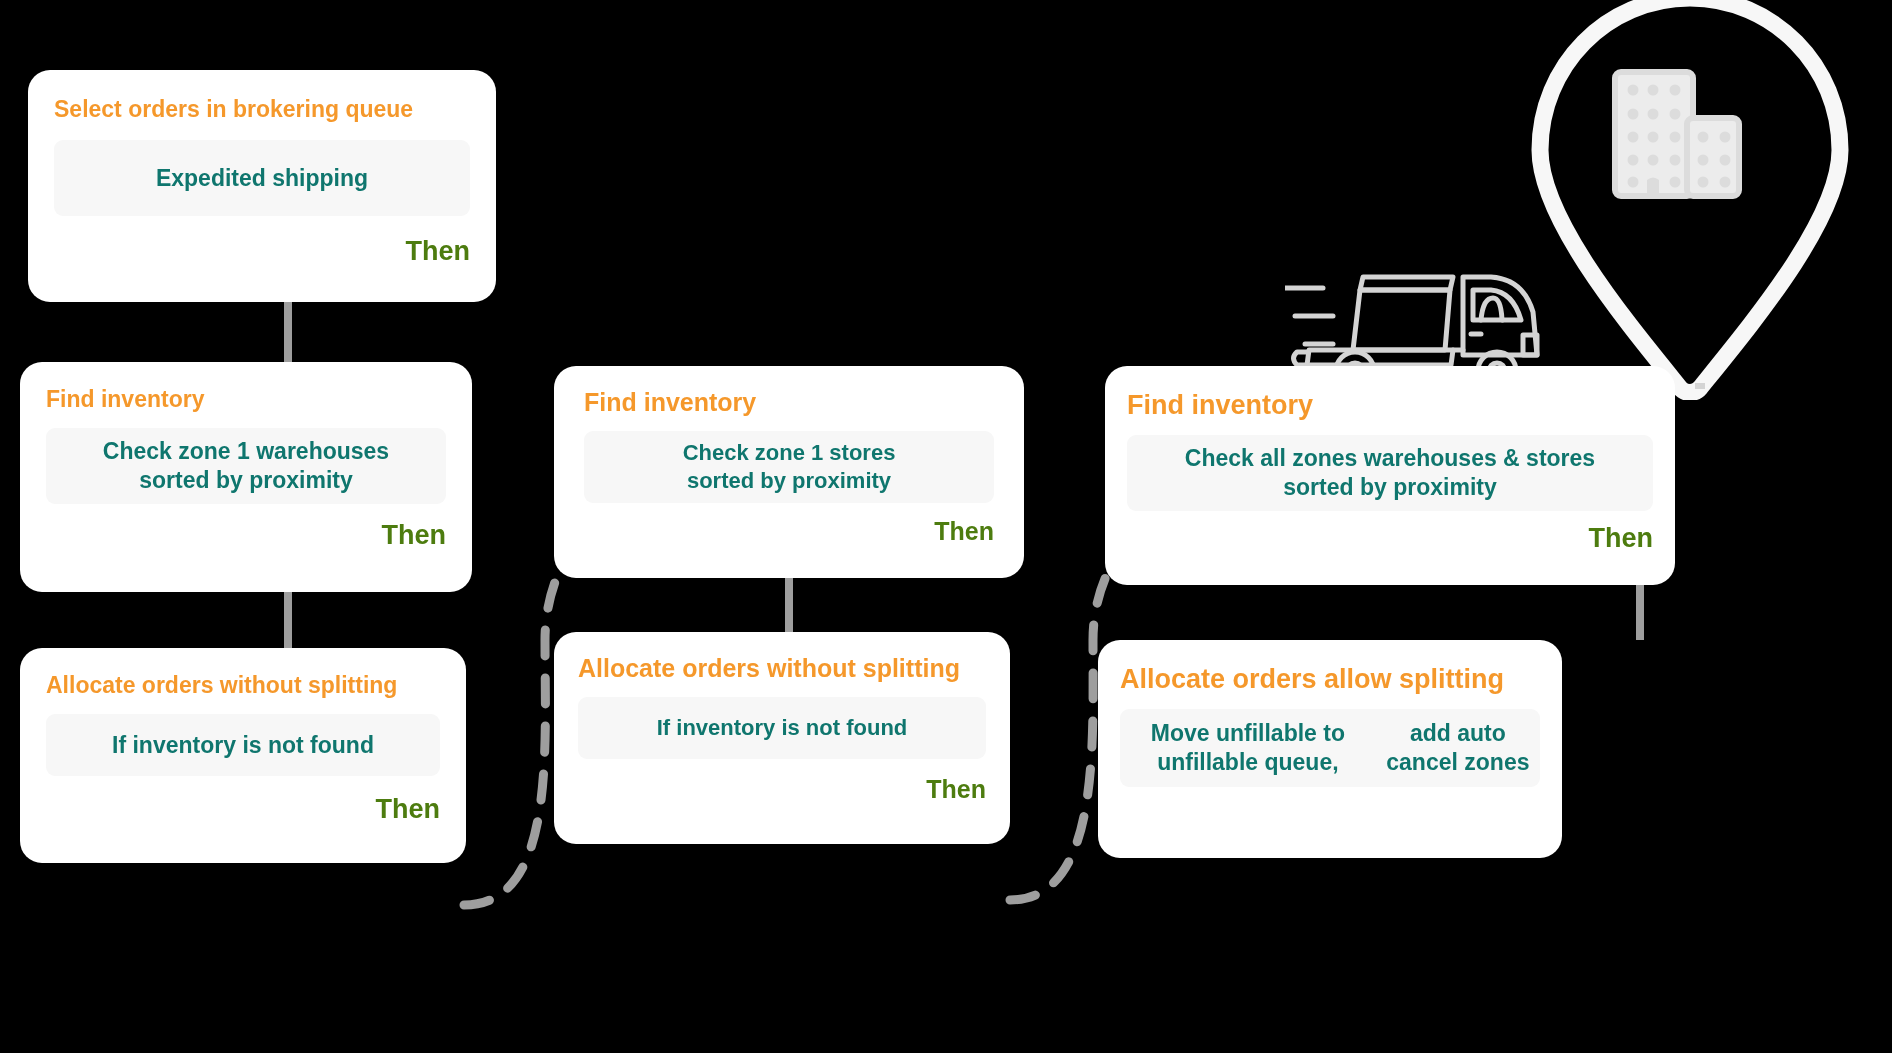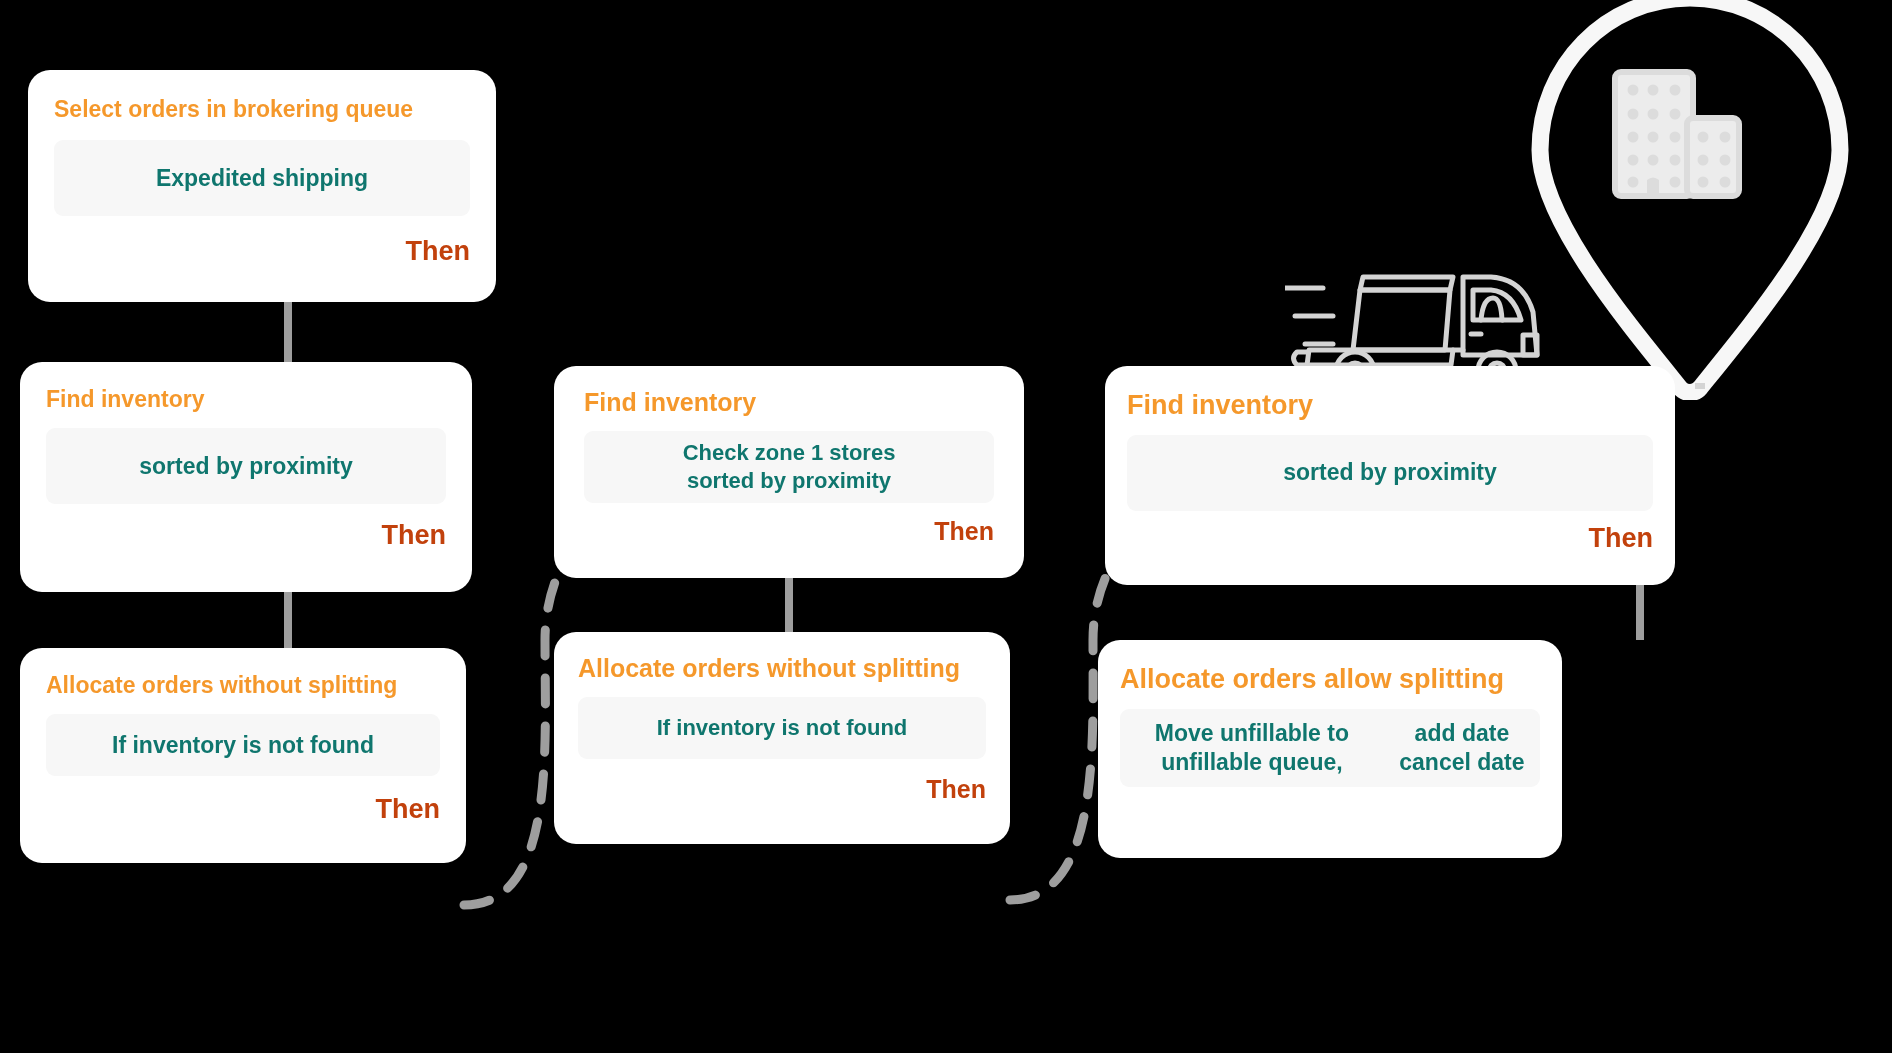--- a/index.html
+++ b/index.html
@@ -49,21 +49,21 @@
     color: #0f766e;
     text-align: center;
     display: flex;
     align-items: center;
     justify-content: center;
     line-height: 1.28;
     font-weight: bold;
     box-sizing: border-box;
   }
   .card-then {
-    color: #c2410c;
+    color: #4d7c0f;
     font-weight: bold;
     text-align: right;
     line-height: 1;
   }
 
   
   .col-a .card-title { font-size: 23px; }
   .col-a .card-body  { font-size: 23px; }
   .col-a .card-then  { font-size: 27px; }
 
@@ -190,20 +190,21 @@
 
   <div class="card col-a" style="left:28px; top:70px; width:468px; height:232px; padding:26px 26px 18px 26px;">
     <div class="card-title">Select orders in brokering queue</div>
     <div class="card-body" style="margin-top:18px; height:76px;">Expedited shipping</div>
     <div class="card-then" style="margin-top:22px;">Then</div>
   </div>
 
   <div class="card col-a" style="left:20px; top:362px; width:452px; height:230px; padding:24px 26px 18px 26px;">
     <div class="card-title">Find inventory</div>
     <div class="card-body" style="margin-top:16px; height:76px; flex-direction:column;">
+      <span>Check zone 1 warehouses</span>
       <span>sorted by proximity</span>
     </div>
     <div class="card-then" style="margin-top:18px;">Then</div>
   </div>
 
   <div class="card col-a" style="left:20px; top:648px; width:446px; height:215px; padding:24px 26px 18px 26px;">
     <div class="card-title">Allocate orders without splitting</div>
     <div class="card-body" style="margin-top:16px; height:62px;">If inventory is not found</div>
     <div class="card-then" style="margin-top:20px;">Then</div>
   </div>
@@ -219,26 +220,27 @@
 
   <div class="card col-b" style="left:554px; top:632px; width:456px; height:212px; padding:22px 24px 16px 24px;">
     <div class="card-title">Allocate orders without splitting</div>
     <div class="card-body" style="margin-top:14px; height:62px;">If inventory is not found</div>
     <div class="card-then" style="margin-top:18px;">Then</div>
   </div>
 
   <div class="card col-c" style="left:1105px; top:366px; width:570px; height:219px; padding:24px 22px 16px 22px;">
     <div class="card-title">Find inventory</div>
     <div class="card-body" style="margin-top:14px; height:76px; flex-direction:column;">
+      <span>Check all zones warehouses &amp; stores</span>
       <span>sorted by proximity</span>
     </div>
     <div class="card-then" style="margin-top:14px;">Then</div>
   </div>
 
   <div class="card col-c" style="left:1098px; top:640px; width:464px; height:218px; padding:24px 22px 16px 22px;">
     <div class="card-title">Allocate orders allow splitting</div>
     <div class="card-body" style="margin-top:14px; height:78px; flex-direction:row;">
       <span>Move unfillable to unfillable queue,</span>
-      <span>add date cancel date</span>
+      <span>add auto cancel zones</span>
     </div>
   </div>
 
 </div>
 
 </body></html>

